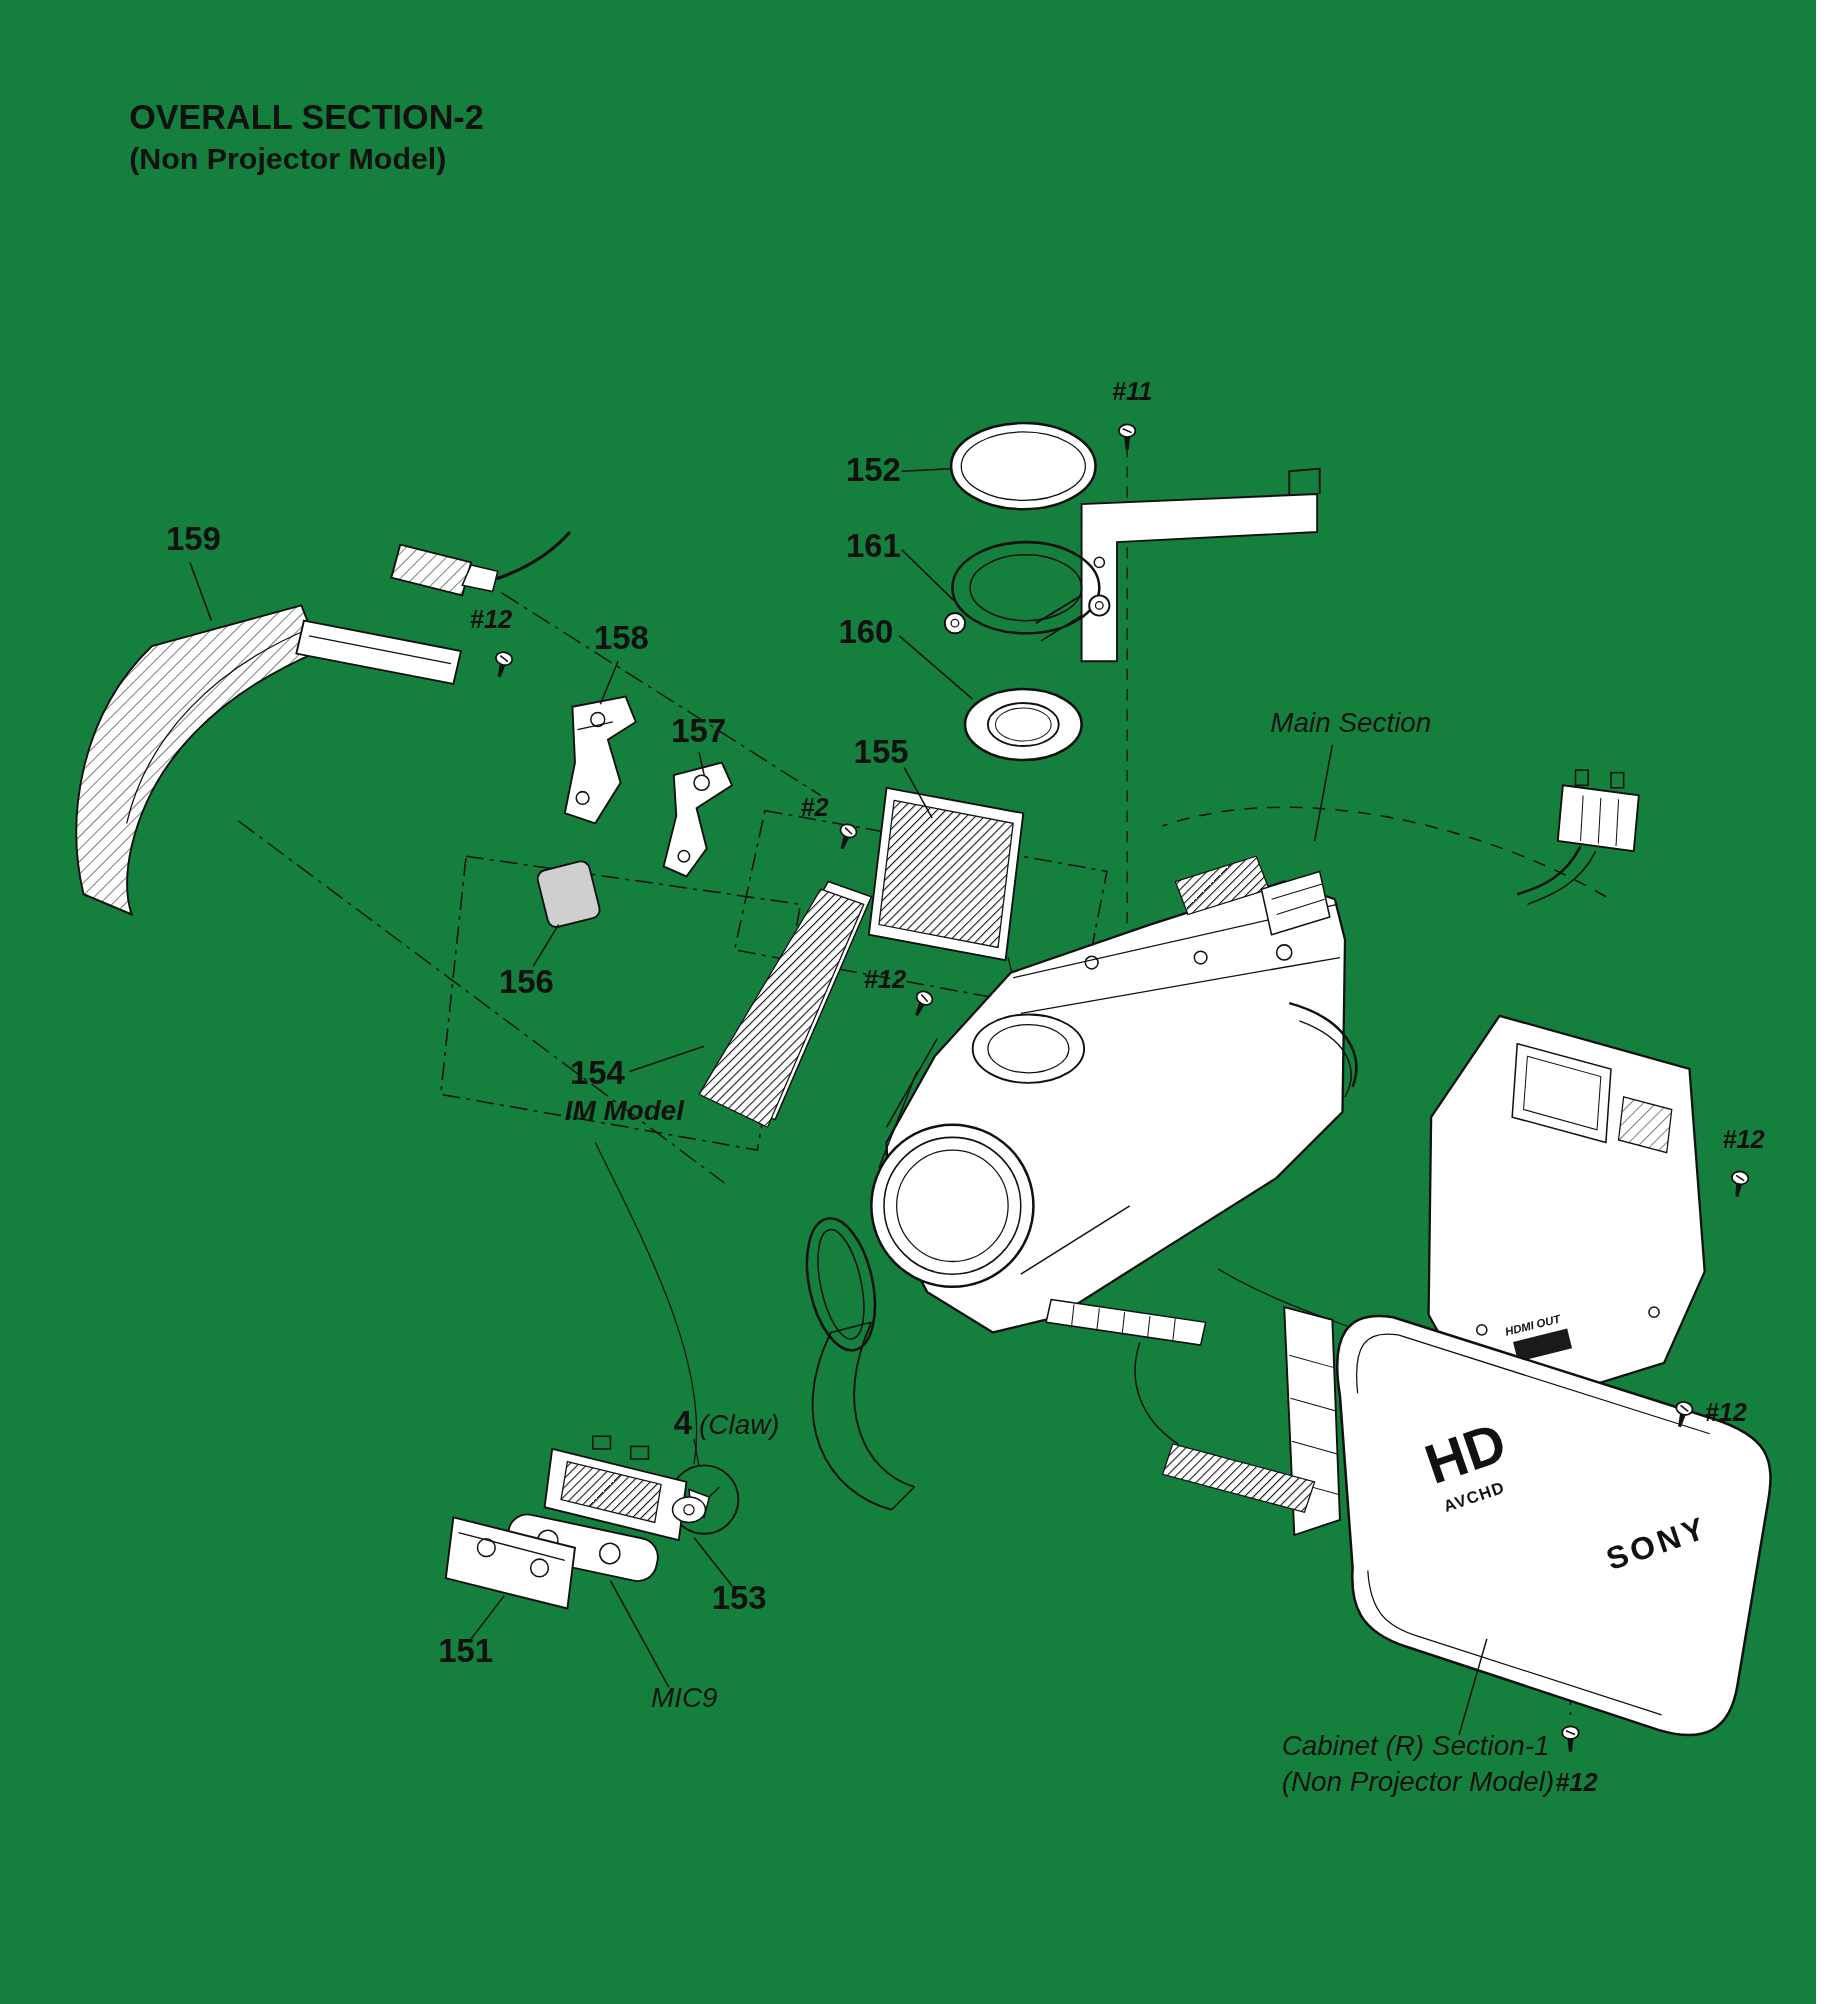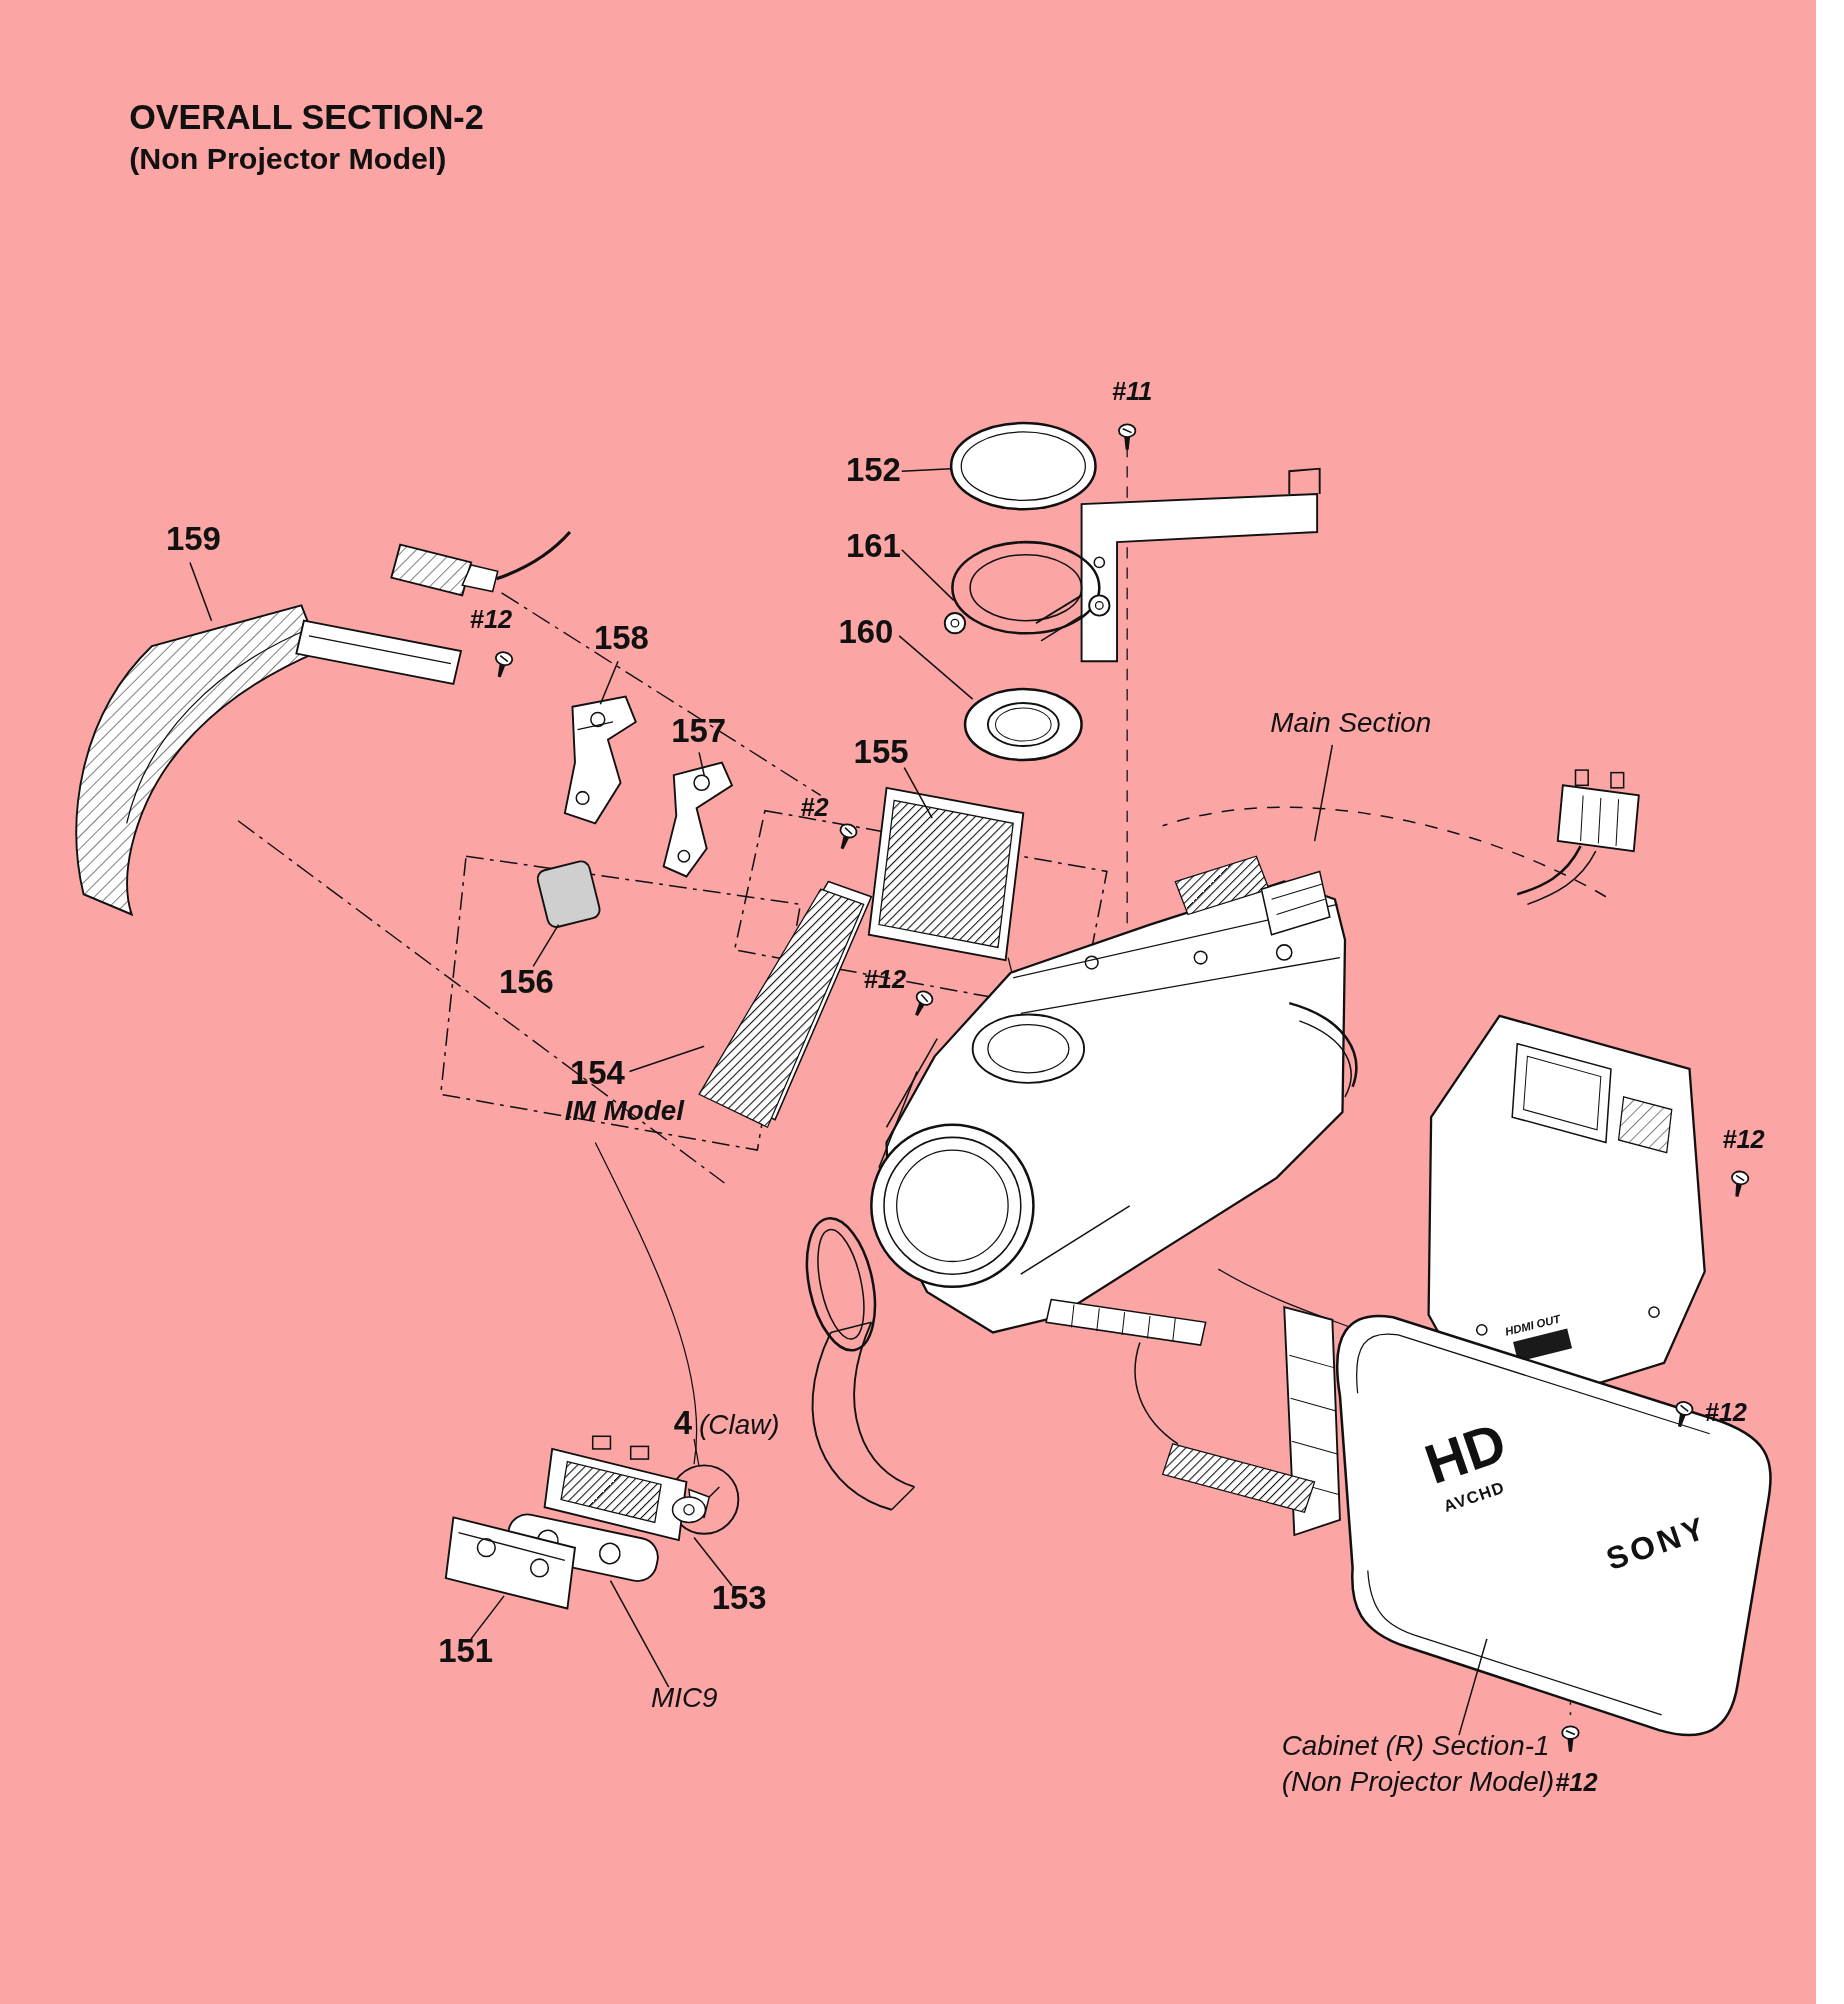--- a/index.html
+++ b/index.html
@@ -1,16 +1,16 @@
 <!DOCTYPE html>
 <html style="font-size:11.6px"><head>
 <meta charset="utf-8">
 <style>
   html,body{margin:0;padding:0;background:#ffffff;}
-  .page{position:relative;width:1816px;height:2005px;background:#fca5a5;overflow:hidden;}
+  .page{position:relative;width:1816px;height:2005px;background:#15803d;overflow:hidden;}
   svg{display:block;}
   text{fill:#111111;}
   .title1{font:bold 27px "Liberation Sans",sans-serif;}
   .title2{font:bold 24px "Liberation Sans",sans-serif;}
   .lbl{font:bold 26px "Liberation Sans",sans-serif;}
   .scr{font:italic bold 20px "Liberation Sans",sans-serif;}
   .note{font:italic 22px "Liberation Sans",sans-serif;}
   .noteb{font:italic bold 22px "Liberation Sans",sans-serif;}
   .tiny{font:italic bold 9px "Liberation Sans",sans-serif;}
   .logoHD{font:bold 44px "Liberation Sans",sans-serif;}

